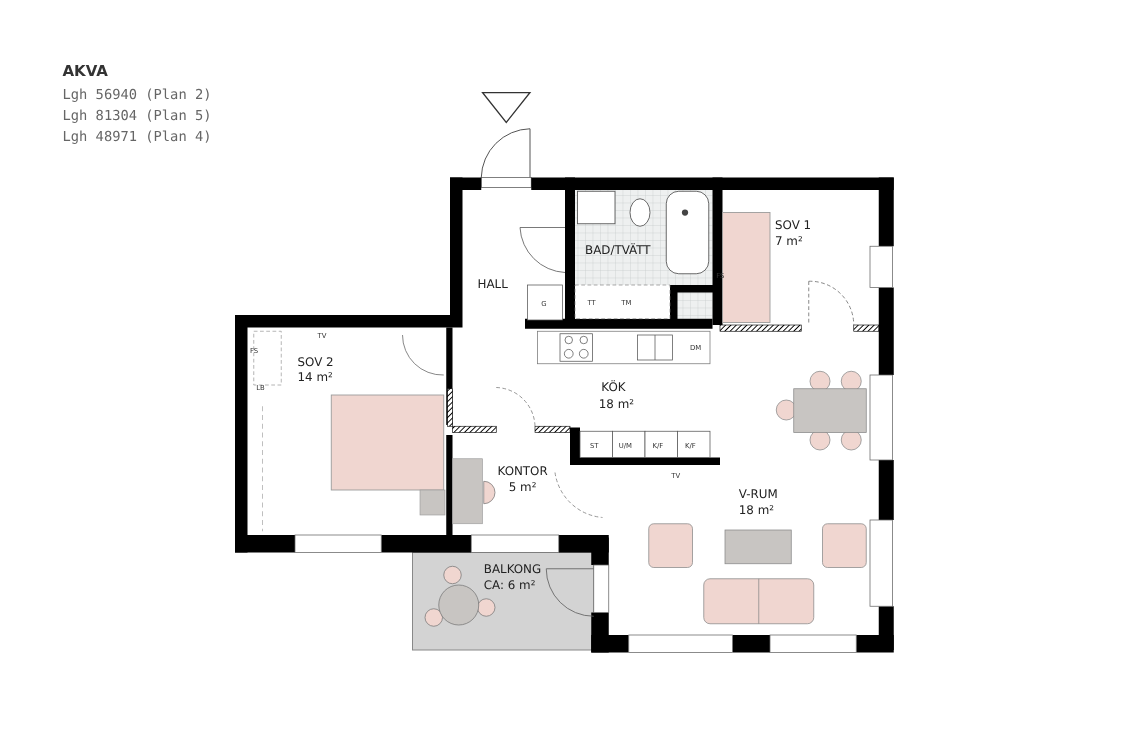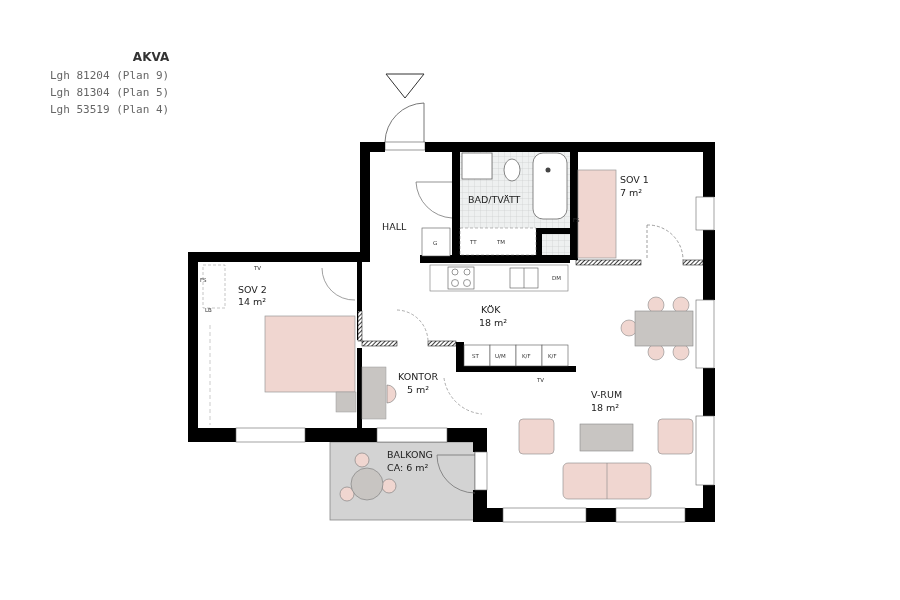--- a/index.html
+++ b/index.html
@@ -1,31 +1,31 @@
 <!DOCTYPE html>
 <html><head>
 <meta charset="utf-8">
 <style>
   html, body { margin: 0; padding: 0; background: #ffffff; }
   body { width: 900px; height: 600px; position: relative; overflow: hidden; font-family: "DejaVu Sans", sans-serif; }
-  .header { position: absolute; left: 50px; top: 50px; text-align: right; }
+  .header { position: absolute; left: 50px; top: 50px; }
   .header .title { font-family: "DejaVu Sans", sans-serif; font-weight: bold; font-size: 12px; color: #333; margin-bottom: 3px; }
   .header .line { font-family: "DejaVu Sans Mono", monospace; font-size: 11px; color: #666; line-height: 17px; }
   svg { position: absolute; left: 0; top: 0; }
   .lbl { font-family: "DejaVu Sans", sans-serif; font-size: 9.5px; fill: #222; }
   .small { font-family: "DejaVu Sans", sans-serif; font-size: 5.5px; fill: #333; }
 </style>
 </head>
 <body>
 
 <div class="header">
   <div class="title">AKVA</div>
-  <div class="line">Lgh 81204 (Plan 9)</div>
+  <div class="line">Lgh 56940 (Plan 2)</div>
   <div class="line">Lgh 81304 (Plan 5)</div>
-  <div class="line">Lgh 53519 (Plan 4)</div>
+  <div class="line">Lgh 48971 (Plan 4)</div>
 </div>
 
 <svg width="900" height="600" viewBox="0 0 900 600">
   <defs>
     <pattern id="tiles" width="6" height="6" patternUnits="userSpaceOnUse">
       <rect width="6" height="6" fill="#eef0f0"></rect>
       <path d="M6 0 L0 0 0 6" fill="none" stroke="#c5caca" stroke-width="0.6"></path>
     </pattern>
     <pattern id="hatch" width="3" height="3" patternUnits="userSpaceOnUse" patternTransform="rotate(45)">
       <rect width="3" height="3" fill="#fff"></rect>

